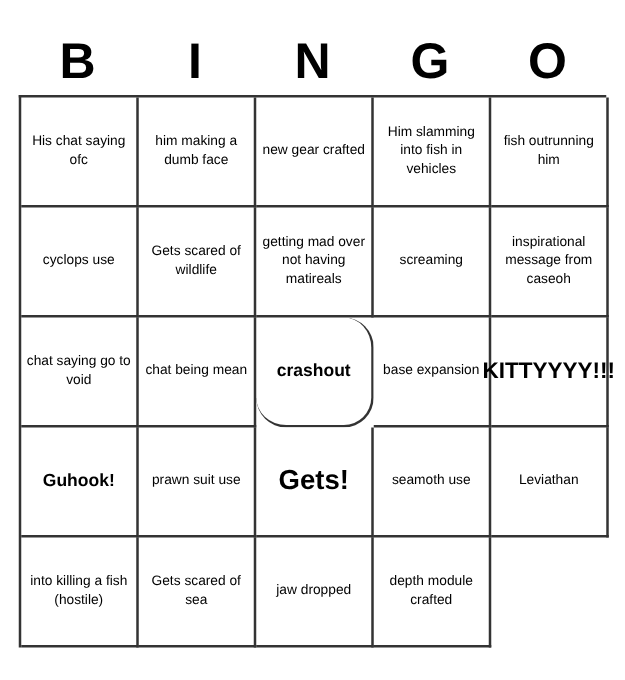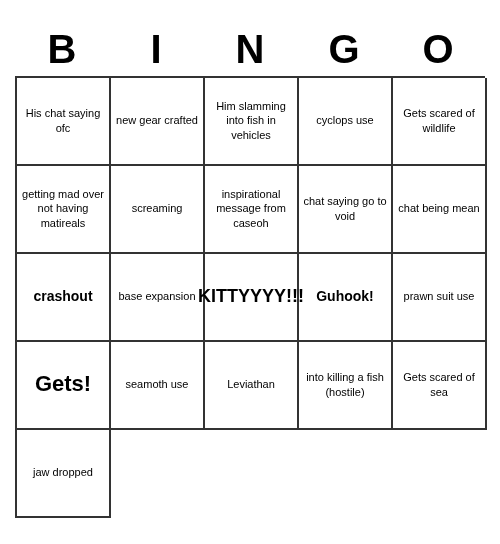--- a/index.html
+++ b/index.html
@@ -60,34 +60,37 @@
 <div class="bingo-card">
   <div class="bingo-title">
   <span class="bingo-letter">B</span>
       <span class="bingo-letter">I</span>
       <span class="bingo-letter">N</span>
       <span class="bingo-letter">G</span>
       <span class="bingo-letter">O</span>
     </div>
   <div class="bingo-grid">
   <div class="bingo-cell">His chat saying ofc</div>
+      <div class="bingo-cell">him making a dumb face</div>
       <div class="bingo-cell">new gear crafted</div>
       <div class="bingo-cell">Him slamming into fish in vehicles</div>
+      <div class="bingo-cell">fish outrunning him</div>
       <div class="bingo-cell">cyclops use</div>
       <div class="bingo-cell">Gets scared of wildlife</div>
       <div class="bingo-cell">getting mad over not having matireals</div>
       <div class="bingo-cell">screaming</div>
       <div class="bingo-cell">inspirational message from caseoh</div>
       <div class="bingo-cell">chat saying go to void</div>
       <div class="bingo-cell">chat being mean</div>
-      <div class="bingo-cell" style="font-size: 14px; font-weight: bold;">crashout</div>
+      <div class="bingo-cell" style="font-size: 14px; font-weight: bold; border-radius: 24px;">crashout</div>
       <div class="bingo-cell">base expansion</div>
       <div class="bingo-cell" style="font-size: 18px; font-weight: bold;">KITTYYYY!!!</div>
       <div class="bingo-cell" style="font-size: 14px; font-weight: bold; text-align: right;">Guhook!</div>
       <div class="bingo-cell">prawn suit use</div>
       <div class="bingo-cell free">Gets!</div>
       <div class="bingo-cell">seamoth use</div>
       <div class="bingo-cell">Leviathan</div>
       <div class="bingo-cell">into killing a fish (hostile)</div>
       <div class="bingo-cell">Gets scared of sea</div>
       <div class="bingo-cell">jaw dropped</div>
+      <div class="bingo-cell">depth module crafted</div>
     </div>
 </div>
 
 </body></html>

